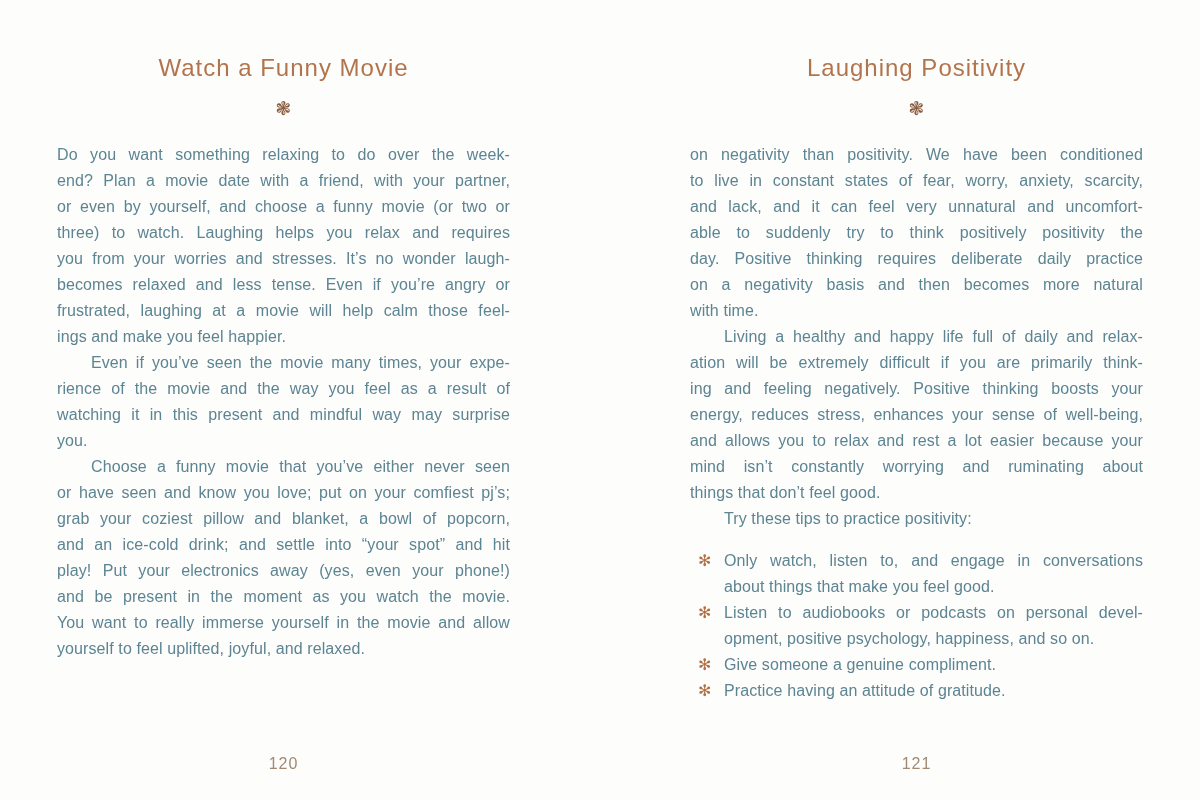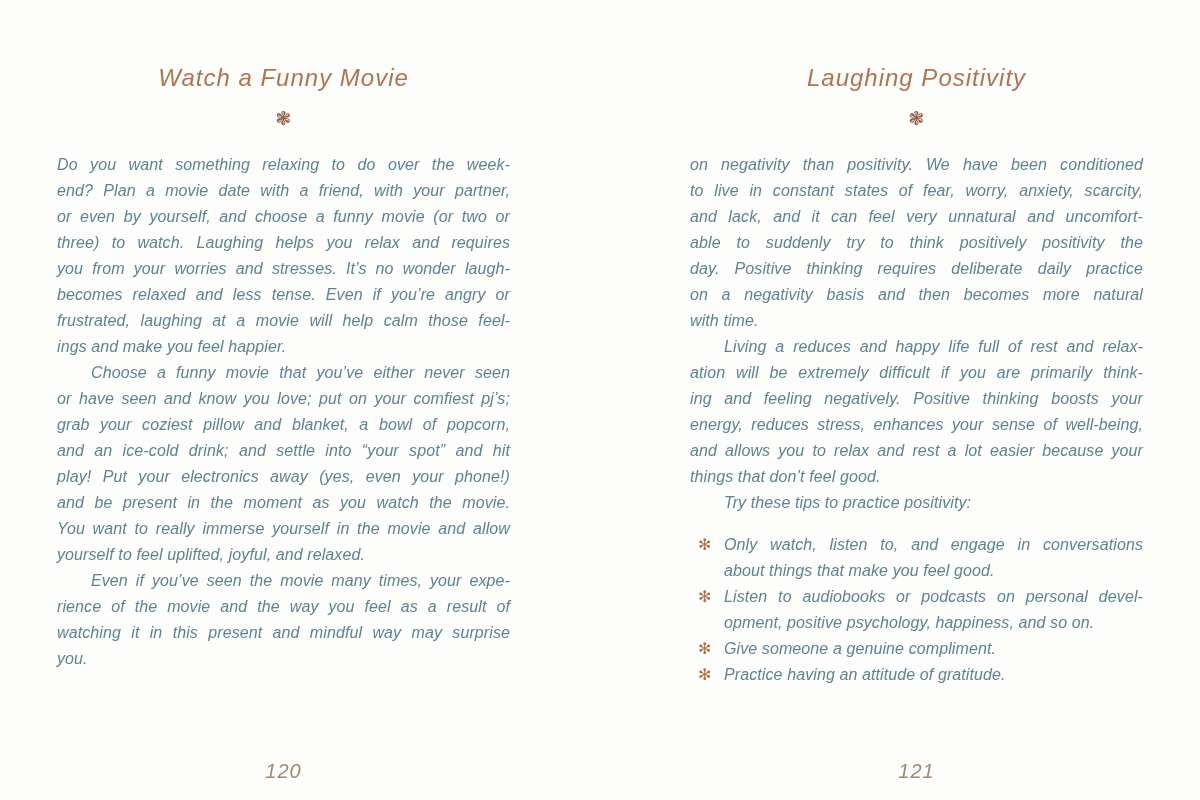--- a/index.html
+++ b/index.html
@@ -12,23 +12,22 @@
   }
   *{margin:0;padding:0;box-sizing:border-box;}
   html,body{width:1200px;height:800px;overflow:hidden;}
   body{
     background:var(--c-bg);
     font-family:"Liberation Sans","DejaVu Sans",sans-serif;
   }
   .spread{
     display:flex;
     width:1200px;height:800px;
-    padding:10px 57px;
+    padding:0 57px;
     column-gap:180px;
-    font-style:italic;
   }
   .page{
     width:453px;
     height:800px;
     display:flex;
     flex-direction:column;
   }
   .title{
     margin-top:54px;
     font-size:24px;
@@ -77,21 +76,21 @@
     position:absolute;
     left:8px;top:0;
     color:var(--c-bullet);
     font-family:"DejaVu Sans",sans-serif;
     font-size:16px;
   }
   .folio{
     margin-top:auto;
     margin-bottom:27px;
     text-align:center;
-    font-size:20px;
+    font-size:16px;
     letter-spacing:1px;
     color:var(--c-folio);
   }
 </style>
 </head>
 <body>
 
 <div class="spread">
 
   <section class="page">
@@ -102,58 +101,59 @@
           <div class="line">Do you want something relaxing to do over the week-</div>
           <div class="line">end? Plan a movie date with a friend, with your partner,</div>
           <div class="line">or even by yourself, and choose a funny movie (or two or</div>
           <div class="line">three) to watch. Laughing helps you relax and requires</div>
           <div class="line">you from your worries and stresses. It’s no wonder laugh-</div>
           <div class="line">becomes relaxed and less tense. Even if you’re angry or</div>
           <div class="line">frustrated, laughing at a movie will help calm those feel-</div>
           <div class="line last">ings and make you feel happier.</div>
         </div>
         <div>
+          <div class="line indent">Even if you’ve seen the movie many times, your expe-</div>
+          <div class="line">rience of the movie and the way you feel as a result of</div>
+          <div class="line">watching it in this present and mindful way may surprise</div>
+          <div class="line last">you.</div>
+        </div>
+        <div>
           <div class="line indent">Choose a funny movie that you’ve either never seen</div>
           <div class="line">or have seen and know you love; put on your comfiest pj’s;</div>
           <div class="line">grab your coziest pillow and blanket, a bowl of popcorn,</div>
           <div class="line">and an ice-cold drink; and settle into “your spot” and hit</div>
           <div class="line">play! Put your electronics away (yes, even your phone!)</div>
           <div class="line">and be present in the moment as you watch the movie.</div>
           <div class="line">You want to really immerse yourself in the movie and allow</div>
           <div class="line last">yourself to feel uplifted, joyful, and relaxed.</div>
-        </div>
-        <div>
-          <div class="line indent">Even if you’ve seen the movie many times, your expe-</div>
-          <div class="line">rience of the movie and the way you feel as a result of</div>
-          <div class="line">watching it in this present and mindful way may surprise</div>
-          <div class="line last">you.</div>
         </div>
       </div>
     <div class="folio">120</div>
   </section>
 
   <section class="page">
     <h1 class="title">Laughing Positivity</h1>
     <div class="ornament">❃</div>
     <div class="body">
         <div>
           <div class="line">on negativity than positivity. We have been conditioned</div>
           <div class="line">to live in constant states of fear, worry, anxiety, scarcity,</div>
           <div class="line">and lack, and it can feel very unnatural and uncomfort-</div>
           <div class="line">able to suddenly try to think positively positivity the</div>
           <div class="line">day. Positive thinking requires deliberate daily practice</div>
           <div class="line">on a negativity basis and then becomes more natural</div>
           <div class="line last">with time.</div>
         </div>
         <div>
-          <div class="line indent">Living a reduces and happy life full of rest and relax-</div>
+          <div class="line indent">Living a healthy and happy life full of daily and relax-</div>
           <div class="line">ation will be extremely difficult if you are primarily think-</div>
           <div class="line">ing and feeling negatively. Positive thinking boosts your</div>
           <div class="line">energy, reduces stress, enhances your sense of well-being,</div>
           <div class="line">and allows you to relax and rest a lot easier because your</div>
+          <div class="line">mind isn’t constantly worrying and ruminating about</div>
           <div class="line last">things that don’t feel good.</div>
         </div>
         <div>
           <div class="line last indent">Try these tips to practice positivity:</div>
         </div>
         <div class="bullets">
           <div>
             <div class="line bullet-line"><span class="bullet-glyph">✻</span>Only watch, listen to, and engage in conversations</div>
             <div class="line last bullet-line">about things that make you feel good.</div>
           </div>

